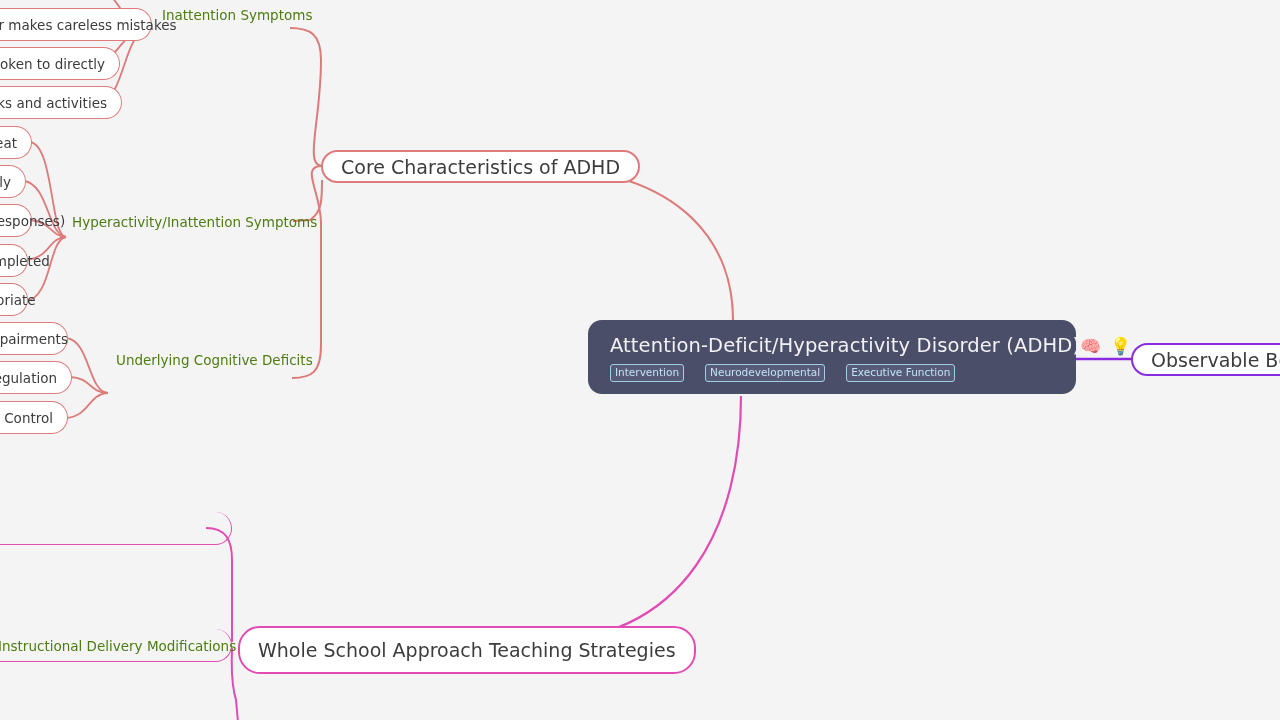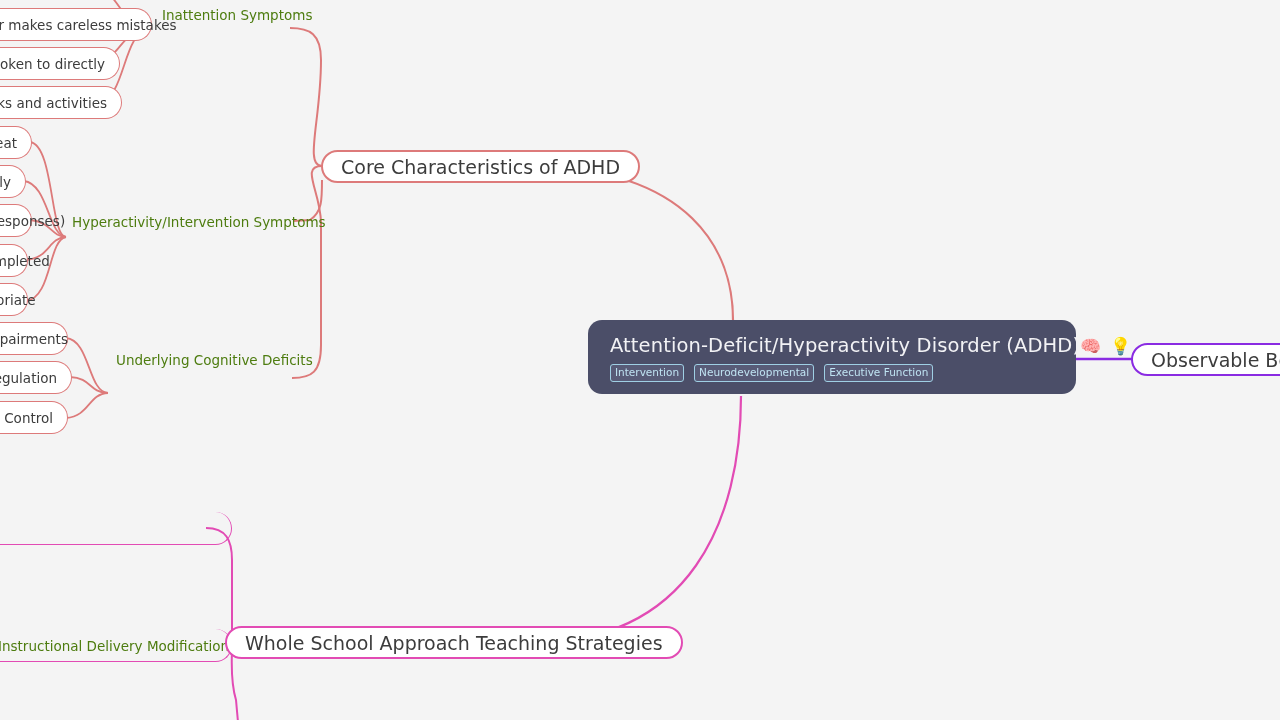--- a/index.html
+++ b/index.html
@@ -50,21 +50,21 @@
     white-space: nowrap;
     letter-spacing: .1px;
   }
   .root-emoji {
     font-size: 17px;
     letter-spacing: 2px;
   }
   .root-tags {
     margin-top: 5px;
     display: flex;
-    gap: 10px;
+    gap: 21px;
   }
   .root-tag {
     font-size: 10.5px;
     line-height: 13px;
     color: #bfe3f2;
     background: #585b77;
     border: 1px solid #9fcfe4;
     border-radius: 3px;
     padding: 1px 4px 2px 4px;
     white-space: nowrap;
@@ -171,27 +171,27 @@
   </div>
 
   <div class="pill" style="left:321px; top:150px; height:33px;">
     <span>Core Characteristics of ADHD</span>
   </div>
 
   <div class="pill violet" style="left:1131px; top:343px; height:33px;">
     <span>Observable Behaviors</span>
   </div>
 
-  <div class="pill magenta" style="left:225px; top:626px; height:33px;">
+  <div class="pill magenta" style="left:238px; top:626px; height:48px;">
     <span>Whole School Approach Teaching Strategies</span>
   </div>
 
   <div class="branch-label" style="left:162px; top:7px;">Inattention Symptoms</div>
 
-  <div class="branch-label" style="left:72px; top:214px;">Hyperactivity/Intervention Symptoms</div>
+  <div class="branch-label" style="left:72px; top:214px;">Hyperactivity/Inattention Symptoms</div>
 
   <div class="branch-label" style="left:116px; top:352px;">Underlying Cognitive Deficits</div>
 
 
   <div class="branch-label" style="left:-2px; top:638px;">Instructional Delivery Modifications</div>
 
   <div class="leaf clip-left" style="left:-320px; top:8px; width:472px;">
     <span style="margin-left:auto">Often fails to give close attention to details or makes careless mistakes</span>
   </div>
 

